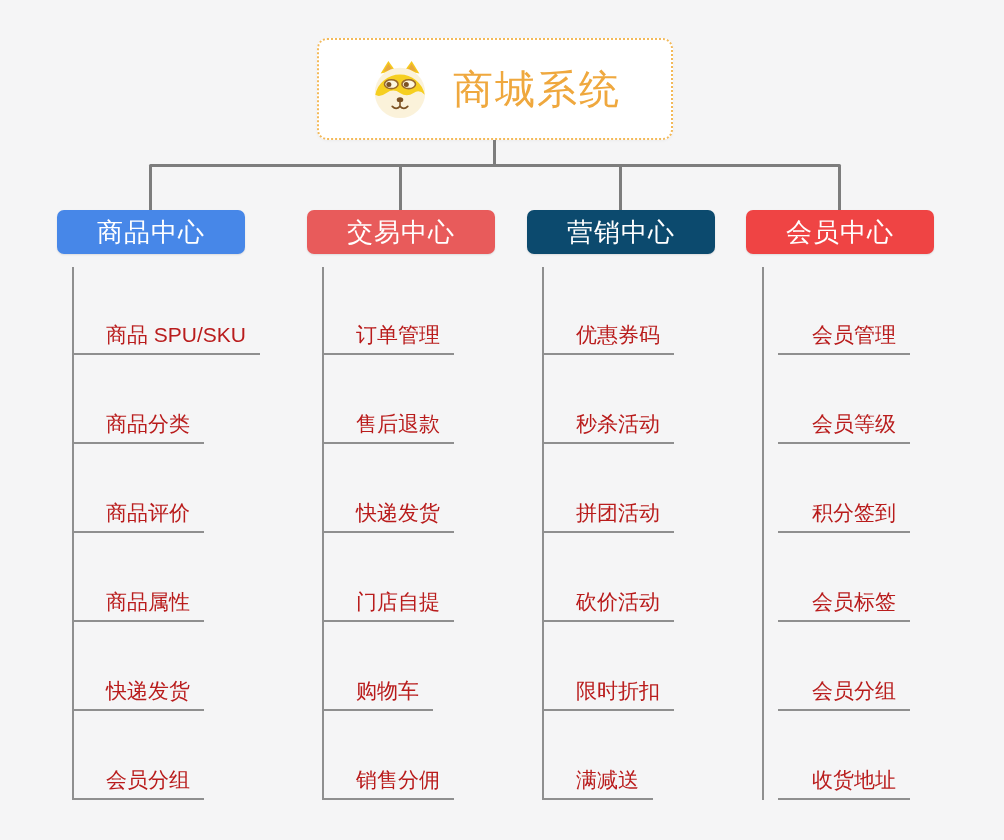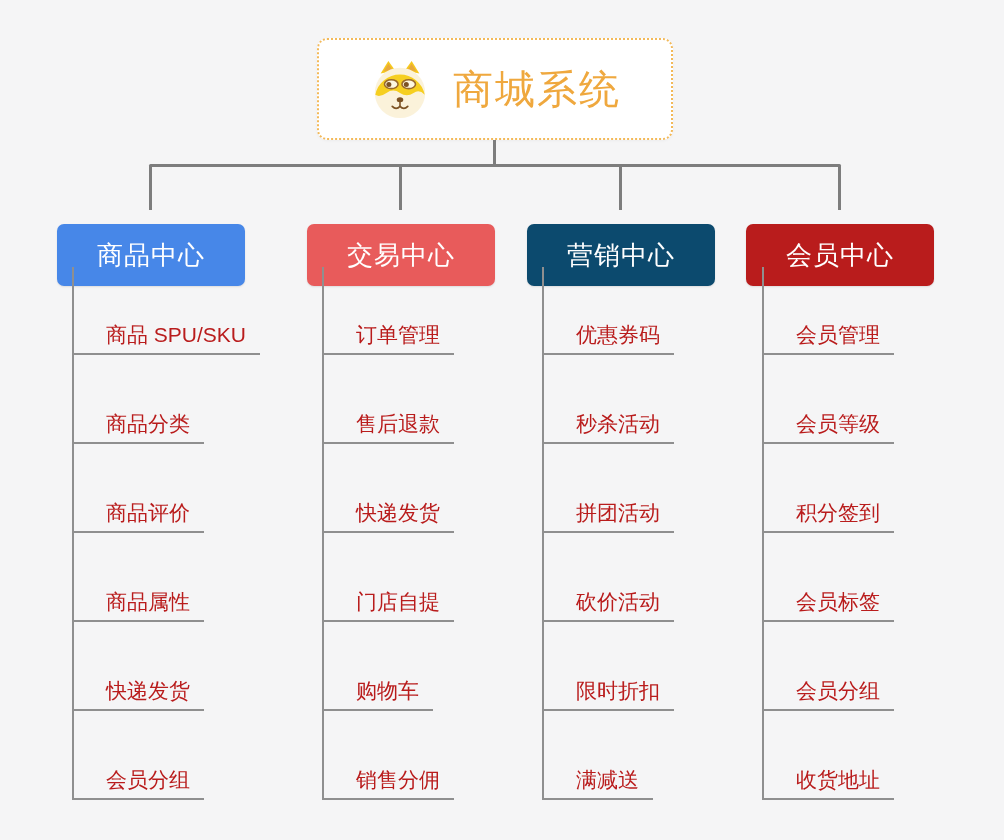--- a/index.html
+++ b/index.html
@@ -25,43 +25,43 @@
 
   
   .line{background:#7d7d7d;}
   .stem{left:493px;top:140px;width:3px;height:26px;}
   .hbar{left:149px;top:164px;width:692px;height:3px;border-radius:2px;}
   .drop{top:166px;width:3px;height:44px;}
   .drop.d1{left:149px;} .drop.d2{left:399px;} .drop.d3{left:619px;} .drop.d4{left:838px;}
 
   
   .branch-node{
-    top:224px;width:188px;height:62px;border-radius:7px;
+    top:210px;width:188px;height:44px;border-radius:7px;
     display:flex;align-items:center;justify-content:center;
     color:#ffffff;font-size:26px;letter-spacing:1px;white-space:nowrap;
     box-shadow:0 1px 2px rgba(0,0,0,0.10);
   }
   .b1{left:57px;background:#4787e8;}
   .b2{left:307px;background:#e85b5b;justify-content:center;}
   .b3{left:527px;background:#0c4a6e;}
-  .b4{left:746px;background:#b91c1c;}
+  .b4{left:746px;background:#ef4444;}
 
   
   .trunk{top:267px;width:2px;height:533px;background:#8f8f8f;}
   .trunk.c1{left:72px;} .trunk.c2{left:322px;} .trunk.c3{left:542px;} .trunk.c4{left:762px;}
 
   
   .leaf{
     position:absolute;
     height:36px;line-height:36px;
     padding:0 14px 0 34px;
     border-bottom:2px solid #8f8f8f;
     color:#b91c1c;font-size:21px;white-space:nowrap;
   }
-  .leaf.c1{left:72px;} .leaf.c2{left:322px;} .leaf.c3{left:542px;} .leaf.c4{left:762px;}
+  .leaf.c1{left:72px;} .leaf.c2{left:322px;} .leaf.c3{left:542px;} .leaf.c4{left:778px;}
   .r1{top:317px;} .r2{top:406px;} .r3{top:495px;} .r4{top:584px;} .r5{top:673px;} .r6{top:762px;}
 </style>
 </head>
 <body>
 
 <div class="abs root-node">
   <svg class="root-icon" viewBox="0 0 64 64" aria-hidden="true">
 
     <polygon points="12,16 20,3 27,13" fill="#f6c81e"></polygon>
     <polygon points="52,16 44,3 37,13" fill="#f6c81e"></polygon>

